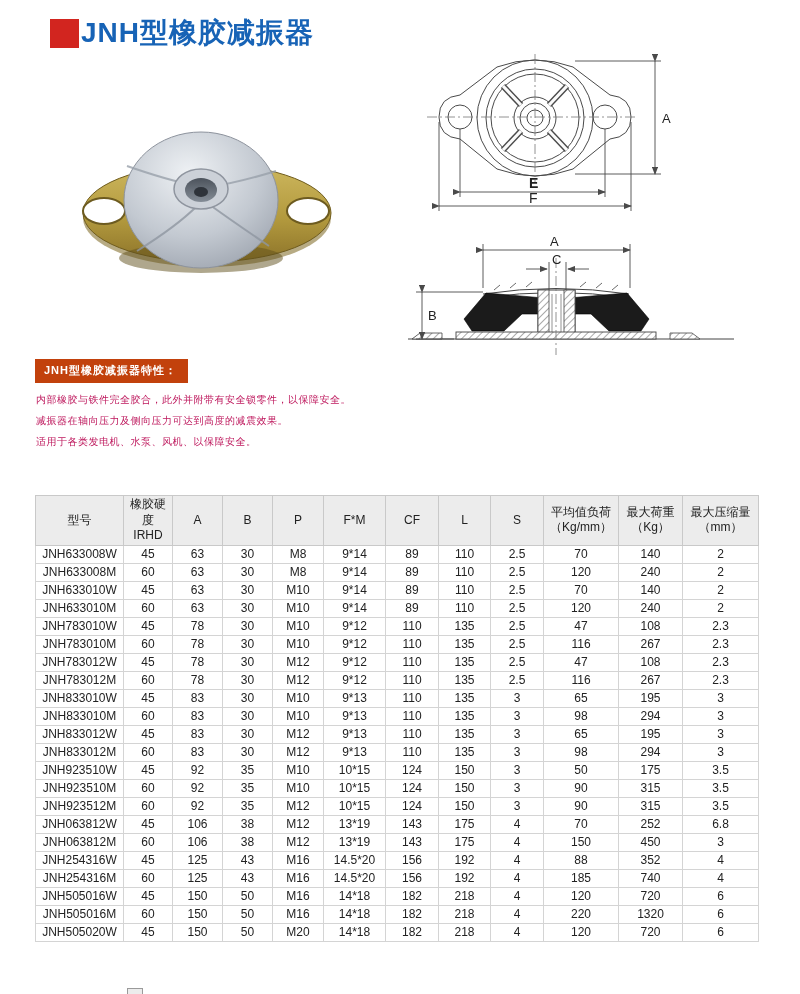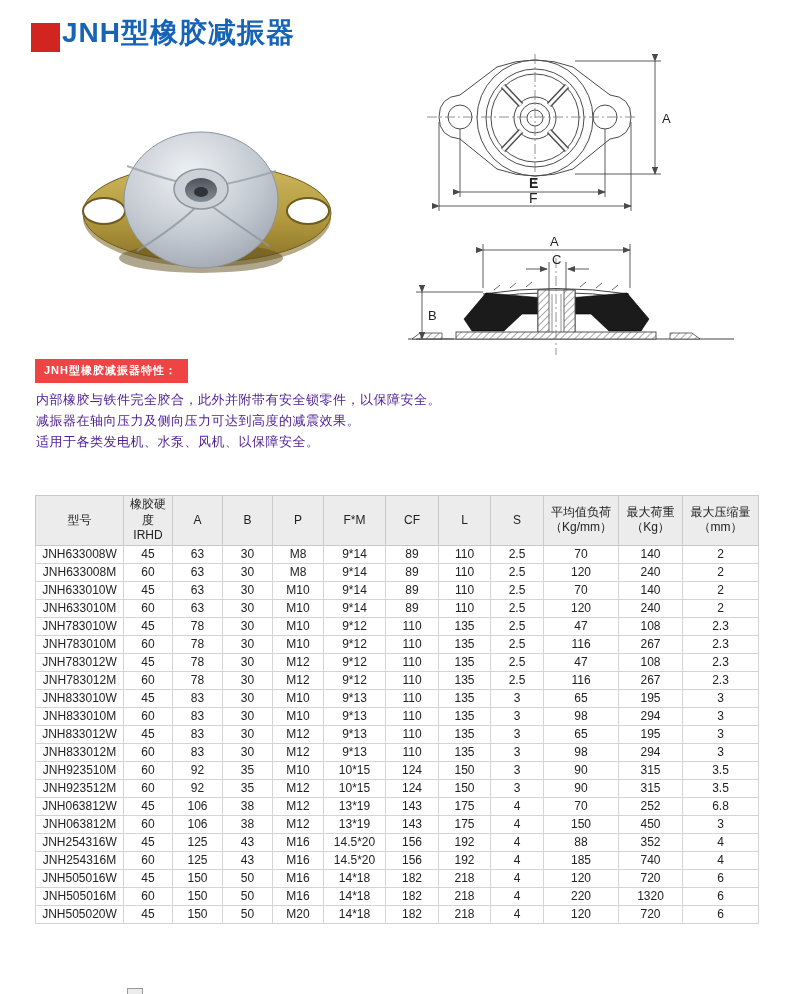--- a/index.html
+++ b/index.html
@@ -1,34 +1,34 @@
 <!DOCTYPE html>
 <html><head>
 <meta charset="utf-8">
 <style>
   html,body{margin:0;padding:0;}
   body{
     width:800px;height:994px;position:relative;background:#ffffff;
     font-family:"Liberation Sans","DejaVu Sans",sans-serif;color:#333;overflow:hidden;
   }
   
-  .hdr{position:absolute;left:31px;top:14px;display:flex;align-items:flex-end;}
+  .hdr{position:absolute;left:50px;top:14px;display:flex;align-items:center;}
   .red-sq{width:29px;height:29px;background:#d2251f;display:inline-block;}
   .pg-title{font-size:28px;font-weight:bold;color:#1763b6;margin:0 0 0 2px;letter-spacing:1px;}
   
   .photo-wrap{position:absolute;left:65px;top:110px;width:290px;height:200px;}
   .tv-wrap{position:absolute;left:425px;top:50px;width:315px;height:180px;}
   .sv-wrap{position:absolute;left:398px;top:232px;width:345px;height:126px;}
   svg text{font-family:"Liberation Sans","DejaVu Sans",sans-serif;fill:#222;}
   
   .feat-bar{
-    position:absolute;left:35px;top:359px;background:#ef4444;color:#fff;
+    position:absolute;left:35px;top:359px;background:#c2410c;color:#fff;
     font-size:11px;font-weight:bold;padding:4px 11px 5px 9px;letter-spacing:1px;
   }
-  .feats{position:absolute;left:36px;top:389px;font-size:13px;color:#4c1d95;}
+  .feats{position:absolute;left:36px;top:389px;font-size:10px;color:#be185d;}
   .feats p{margin:0;line-height:21px;letter-spacing:0.5px;}
   
   table.spec{
     position:absolute;left:35px;top:495px;width:723px;border-collapse:collapse;
     table-layout:fixed;font-size:12px;color:#222;text-align:center;
   }
   table.spec th{
     background:#ececec;border:1px solid #c9c9c9;font-weight:normal;
     height:40px;padding:1px 2px;line-height:1.3;
   }
@@ -424,20 +424,34 @@
         <td>M12</td>
         <td>9*13</td>
         <td>110</td>
         <td>135</td>
         <td>3</td>
         <td>98</td>
         <td>294</td>
         <td>3</td>
       </tr>
       <tr>
+        <td>JNH923510W</td>
+        <td>45</td>
+        <td>92</td>
+        <td>35</td>
+        <td>M10</td>
+        <td>10*15</td>
+        <td>124</td>
+        <td>150</td>
+        <td>3</td>
+        <td>50</td>
+        <td>175</td>
+        <td>3.5</td>
+      </tr>
+      <tr>
         <td>JNH923510M</td>
         <td>60</td>
         <td>92</td>
         <td>35</td>
         <td>M10</td>
         <td>10*15</td>
         <td>124</td>
         <td>150</td>
         <td>3</td>
         <td>90</td>

